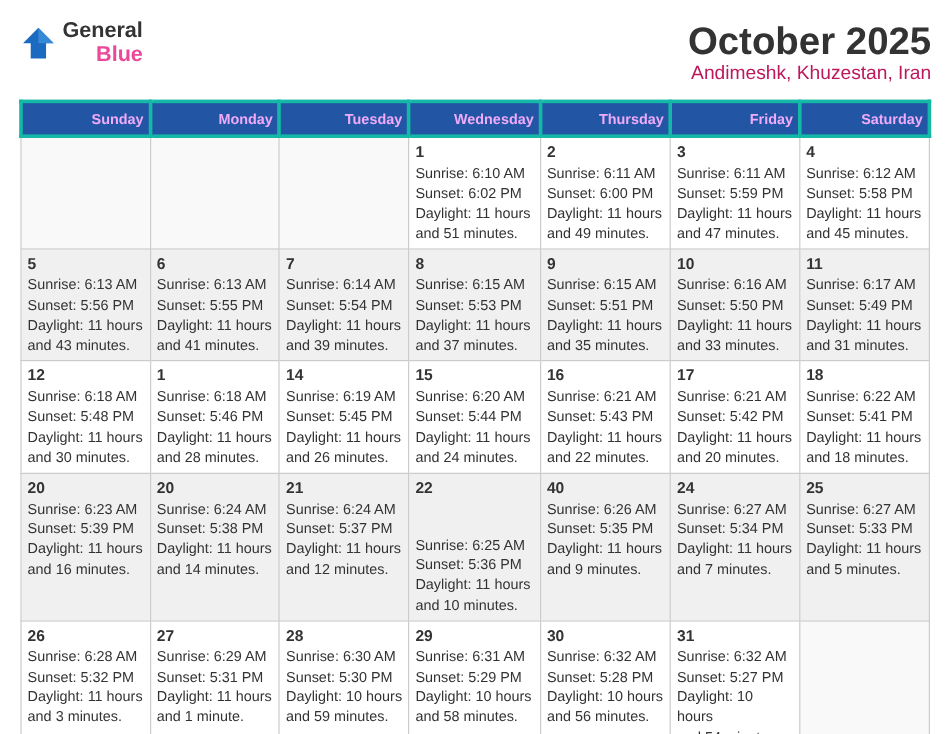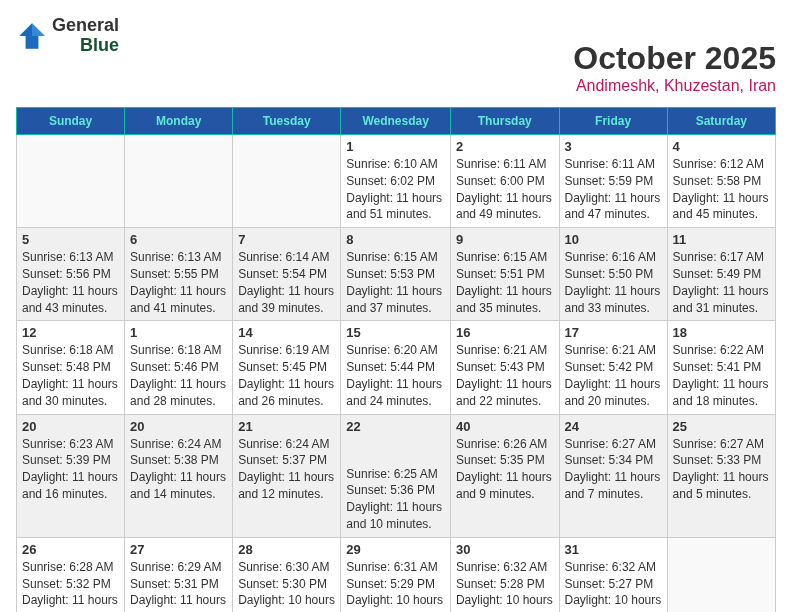--- a/index.html
+++ b/index.html
@@ -27,52 +27,51 @@
       text-align: right;
     }
     .logo-general {
       font-size: 18px;
       font-weight: bold;
       color: #333;
     }
     .logo-blue {
       font-size: 18px;
       font-weight: bold;
-      color: #14532d;
+      color: #ec4899;
     }
     .logo-icon {
       width: 32px;
       height: 32px;
       margin-right: 4px;
     }
     .title-block {
       text-align: right;
-      margin-top: 24px;
     }
     .month-title {
       font-size: 32px;
       font-weight: bold;
       color: #333;
     }
     .location {
       font-size: 16px;
       color: #be185d;
     }
     .calendar {
       width: 100%;
       border-collapse: collapse;
     }
     .calendar th {
       background-color: #2255a4;
-      color: #5eead4;
+      color: #f0abfc;
       font-size: 12px;
       font-weight: bold;
       padding: 6px 4px;
-      text-align: center;
-      border: 1px solid #14b8a6;
+      text-align: right;
+      border: 3px solid #14b8a6;
     }
     .calendar td {
       border: 1px solid #ccc;
       vertical-align: top;
       padding: 4px 5px;
       width: 113px;
       min-height: 80px;
       background: #fff;
     }
     .calendar td.empty {

